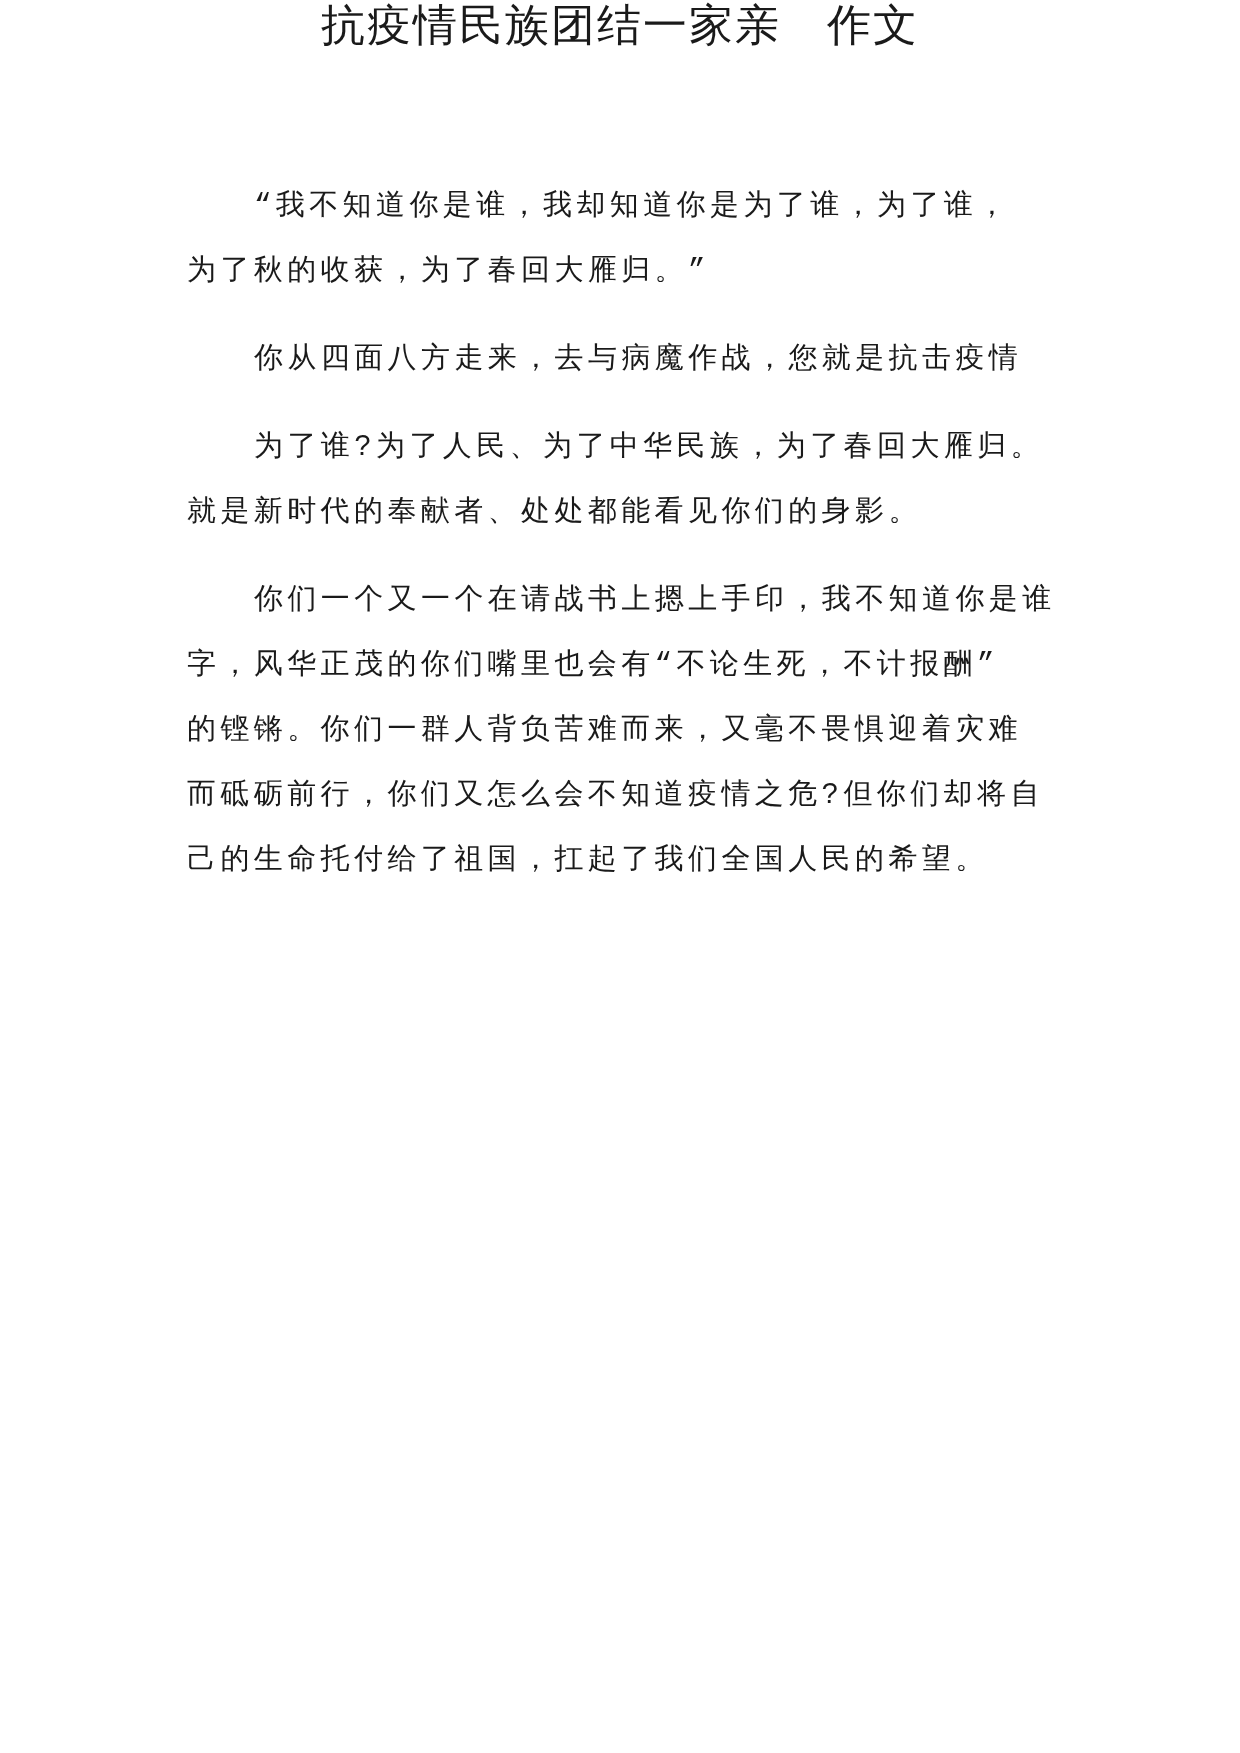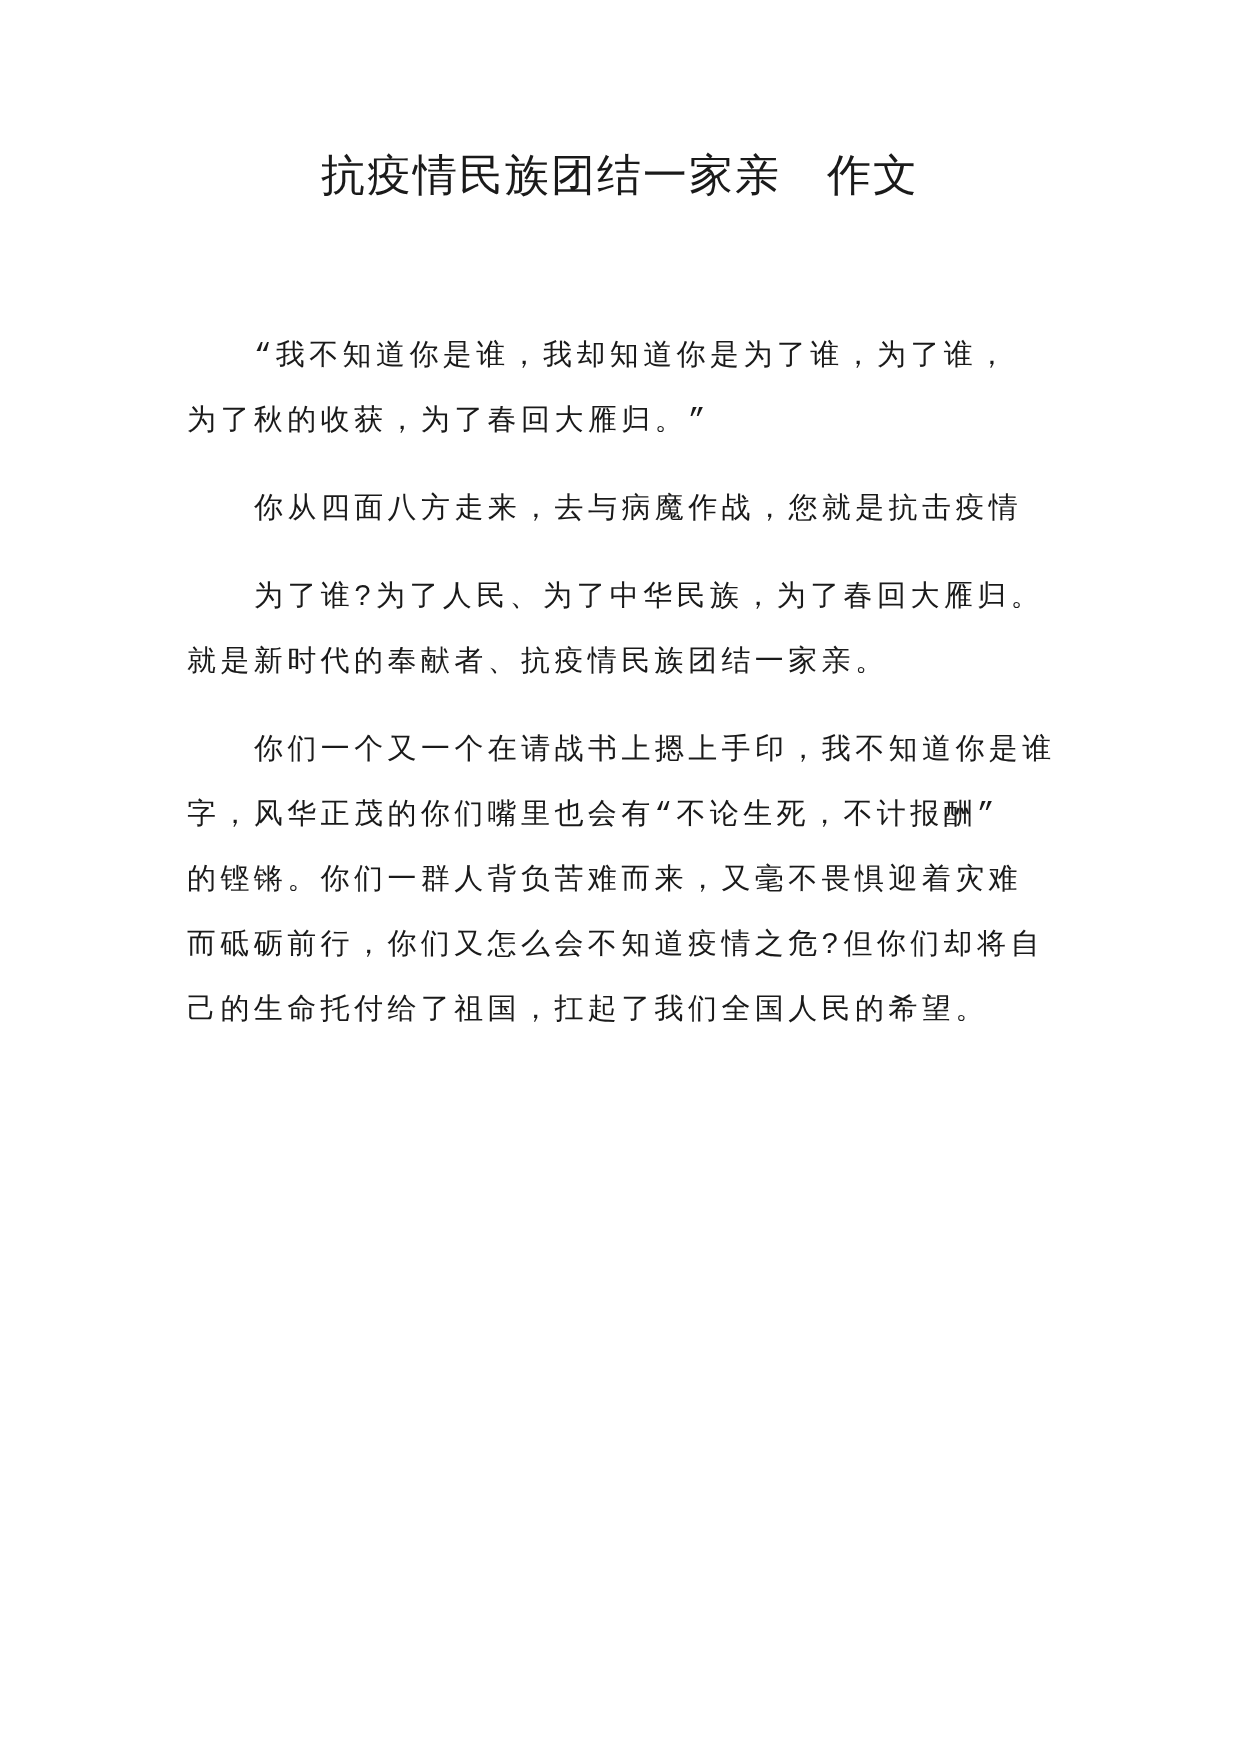--- a/index.html
+++ b/index.html
@@ -6,21 +6,20 @@
     margin: 0;
     padding: 0;
     background: #ffffff;
   }
   .page {
     position: relative;
     width: 1240px;
     height: 1753px;
     background: #ffffff;
     box-sizing: border-box;
-    padding-top: 150px;
     font-family: "DejaVu Serif", serif;
     color: #1a1a1a;
     overflow: hidden;
   }
   .title {
     margin: 0;
     text-align: center;
     font-size: 44px;
     font-weight: 400;
     line-height: 50px;
@@ -61,21 +60,21 @@
       <div class="line indent">“我不知道你是谁，我却知道你是为了谁，为了谁，</div>
       <div class="line">为了秋的收获，为了春回大雁归。”</div>
     </div>
 
     <div class="para">
       <div class="line indent">你从四面八方走来，去与病魔作战，您就是抗击疫情</div>
     </div>
 
     <div class="para">
       <div class="line indent">为了谁?为了人民、为了中华民族，为了春回大雁归。</div>
-      <div class="line">就是新时代的奉献者、抗疫情民族团结一家亲。</div>
+      <div class="line">就是新时代的奉献者、处处都能看见你们的身影。</div>
     </div>
 
 
     <div class="para">
       <div class="line indent">你们一个又一个在请战书上摁上手印，我不知道你是谁</div>
       <div class="line">字，风华正茂的你们嘴里也会有“不论生死，不计报酬”</div>
       <div class="line">的铿锵。你们一群人背负苦难而来，又毫不畏惧迎着灾难</div>
       <div class="line">而砥砺前行，你们又怎么会不知道疫情之危?但你们却将自</div>
       <div class="line">己的生命托付给了祖国，扛起了我们全国人民的希望。</div>
     </div>

